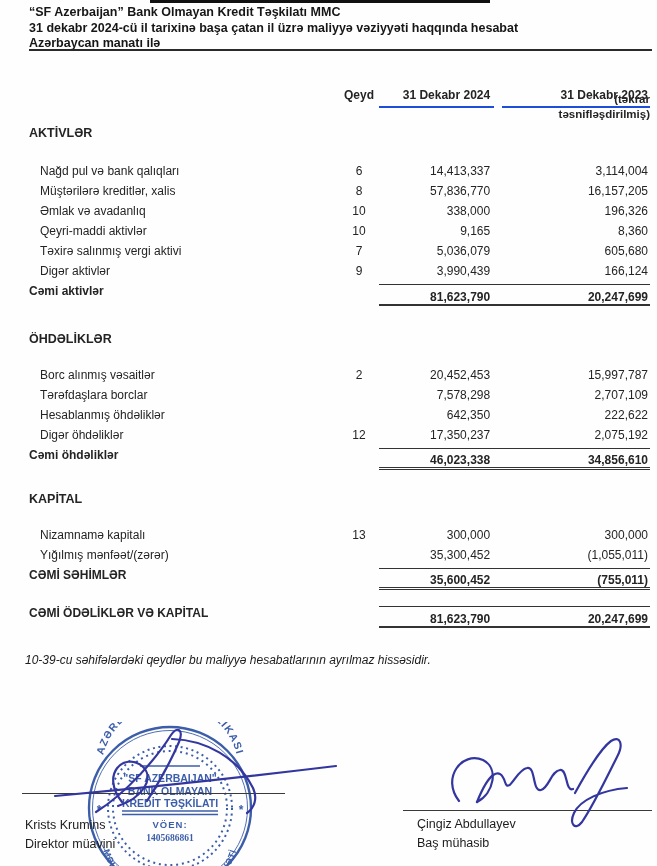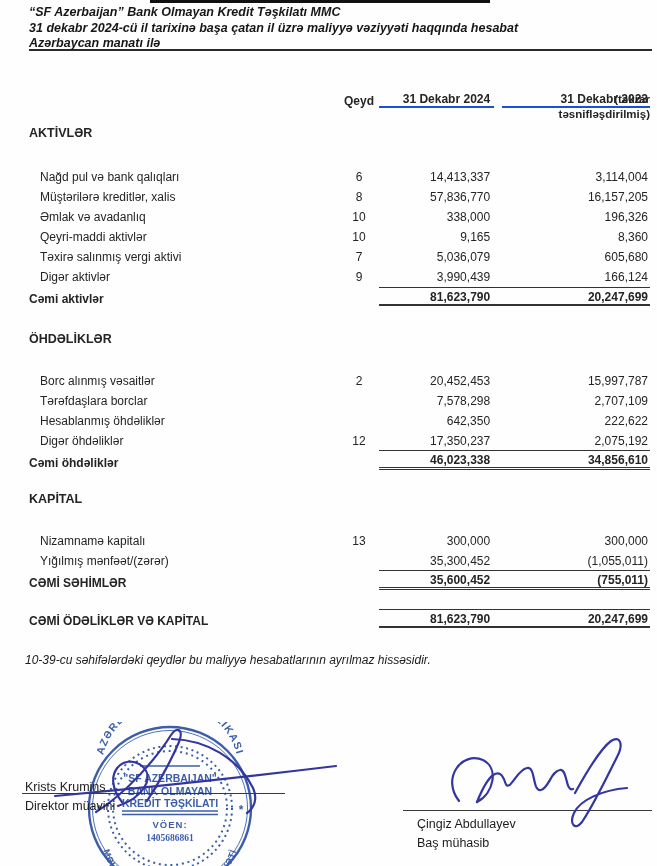--- a/index.html
+++ b/index.html
@@ -1,25 +1,25 @@
 <!DOCTYPE html>
 <html><head>
 <meta charset="utf-8">
 <style>
   html,body{margin:0;padding:0;background:#e8e8e8;}
   .page{position:relative;width:657px;height:866px;background:#fefefe;overflow:hidden;
         font-family:"Liberation Sans",sans-serif;color:#1e1e1e;}
   .scan-line-top{position:absolute;top:0;left:150px;width:340px;height:3px;background:#111;}
   
-  .hdr{position:absolute;top:5px;left:29px;right:6px;font-style:italic;font-weight:bold;
+  .hdr{position:absolute;top:5px;left:29px;right:6px;font-weight:bold;
        font-size:12.5px;line-height:15.5px;color:#161616;}
   .hdr-rule{position:absolute;top:49px;left:29px;width:623px;border-top:2px solid #2a2a2a;}
   
   .tbl{position:absolute;left:29px;top:88px;width:621px;font-size:12px;color:#242424;}
-  .row{display:flex;align-items:flex-end;}
+  .row{display:flex;}
   .c-label{flex:1;}
   .item .c-label{padding-left:11px;}
   .c-qeyd{width:40px;text-align:center;}
   .c-vals{display:flex;width:271px;}
   .c-v1{width:112px;text-align:right;padding-right:4px;}
   .gap{width:8px;}
   .c-v2{width:147px;text-align:right;padding-right:2px;}
   .thead{height:20px;font-weight:bold;}
   .thead .c-v1,.thead .c-v2{border-bottom:2px solid #1d4ed8;}
   .subhead{position:absolute;right:0;top:4px;width:160px;text-align:right;font-weight:bold;
@@ -36,21 +36,21 @@
   .mt-items2{margin-top:20px;}
   .mt-kapital{margin-top:22px;}
   .mt-items3{margin-top:20px;}
   .mt-grand{margin-top:16px;}
   
   .footnote{position:absolute;left:25px;top:653px;font-style:italic;font-size:12px;color:#202020;}
   
   .sig-line-left{position:absolute;left:22px;top:793px;width:263px;border-top:1.5px solid #3a3a3a;}
   .sig-line-right{position:absolute;left:403px;top:810px;width:249px;border-top:1.5px solid #3a3a3a;}
   .sig-block{position:absolute;font-size:12.5px;line-height:19px;color:#1c1c1c;}
-  .sig-left{left:25px;top:778px;}
+  .sig-left{left:25px;top:816px;}
   .sig-right{left:417px;top:815px;}
   .stamp-svg{position:absolute;left:82px;top:722px;width:176px;height:200px;}
   .sign-svg{position:absolute;left:0;top:690px;width:657px;height:176px;}
 </style>
 </head>
 <body>
 
 <div class="page">
 
   <div class="scan-line-top"></div>

